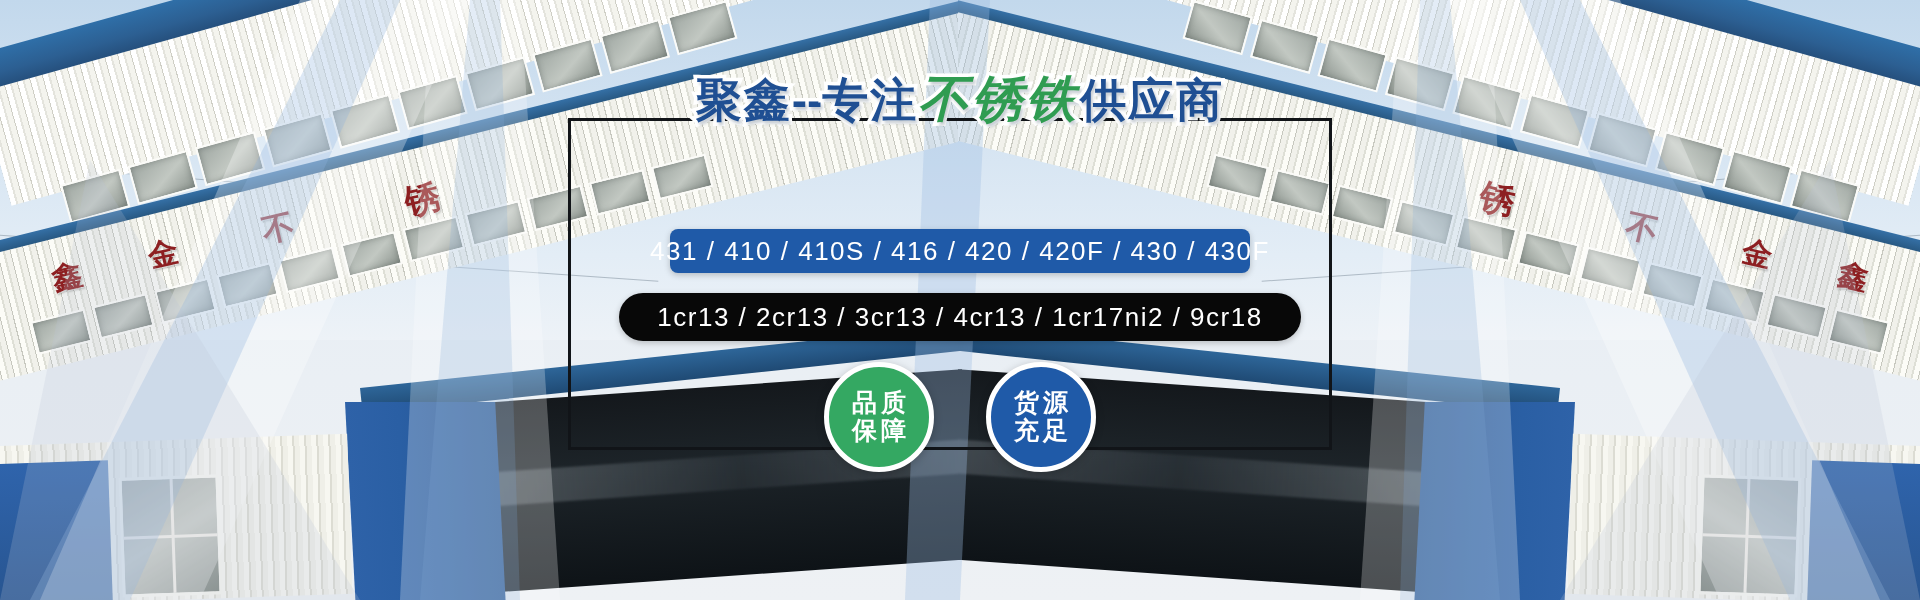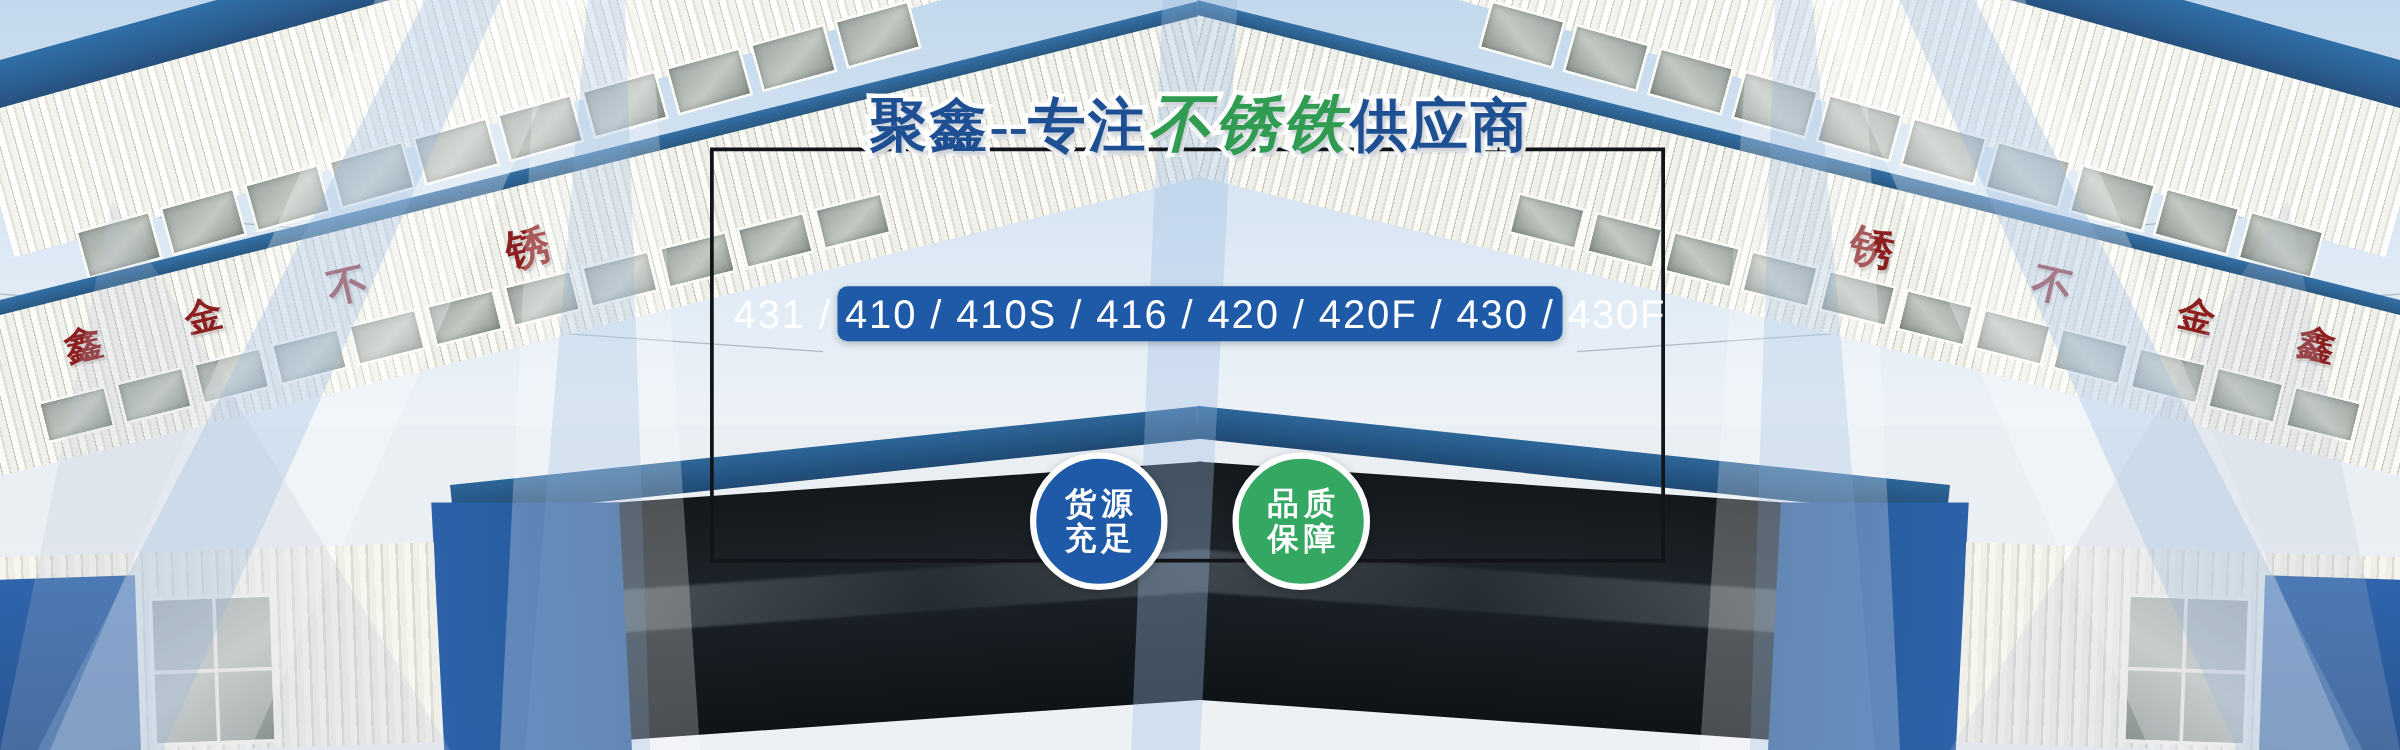--- a/index.html
+++ b/index.html
@@ -186,42 +186,42 @@
 
   
   .content {
     position:absolute; inset:0; z-index:8;
     display:flex; flex-direction:column; align-items:center;
   }
 
   .headline {
     position:absolute; left:0; right:0; top:74px;
     text-align:center;
-    font-family:Liberation Serif, serif;
+    font-family:Liberation Sans, sans-serif;
     font-weight:700;
     font-size:46px;
     letter-spacing:2px;
     white-space:nowrap;
     line-height:1;
   }
   .headline span {
     -webkit-text-stroke:7px #ffffff;
     paint-order:stroke fill;
     text-shadow:2px 3px 3px rgba(70,90,110,.30);
   }
   .hl-blue  { color:#1f4f93; }
   .hl-dash  { color:#1f4f93; letter-spacing:0; }
   .hl-green { color:#2f9c51; font-style:italic; font-size:50px; letter-spacing:4px; }
 
   .pill {
     position:absolute;
     left:50%; transform:translateX(-50%);
     display:flex; align-items:center; justify-content:center;
     font-family:"Liberation Sans", sans-serif;
-    font-size:32px;
+    font-size:26px;
     color:#ffffff;
     letter-spacing:1.5px;
     white-space:nowrap;
     box-shadow:0 2px 6px rgba(0,0,0,.22);
   }
   .pill-blue {
     top:229px;
     width:580px; height:44px;
     background:#1f5aa8;
     border-radius:8px;
@@ -395,26 +395,27 @@
   <div class="frame"></div>
 
   <div class="content">
 
     <div class="headline">
       <span class="hl-blue">聚鑫</span><span class="hl-dash">--</span><span class="hl-blue">专注</span><span class="hl-green">不锈铁</span><span class="hl-blue">供应商</span>
     </div>
 
     <div class="pill pill-blue">431 / 410 / 410S / 416 / 420 / 420F / 430 / 430F</div>
 
+    <div class="pill pill-black">1cr13 / 2cr13 / 3cr13 / 4cr13 / 1cr17ni2 / 9cr18</div>
 
     <div class="badges">
+      <div class="badge green">
+        <span>品质</span>
+        <span class="l2">保障</span>
+      </div>
       <div class="badge blue">
         <span>货源</span>
         <span class="l2">充足</span>
       </div>
-      <div class="badge green">
-        <span>品质</span>
-        <span class="l2">保障</span>
-      </div>
     </div>
 
   </div>
 </div>
 
 </body></html>

